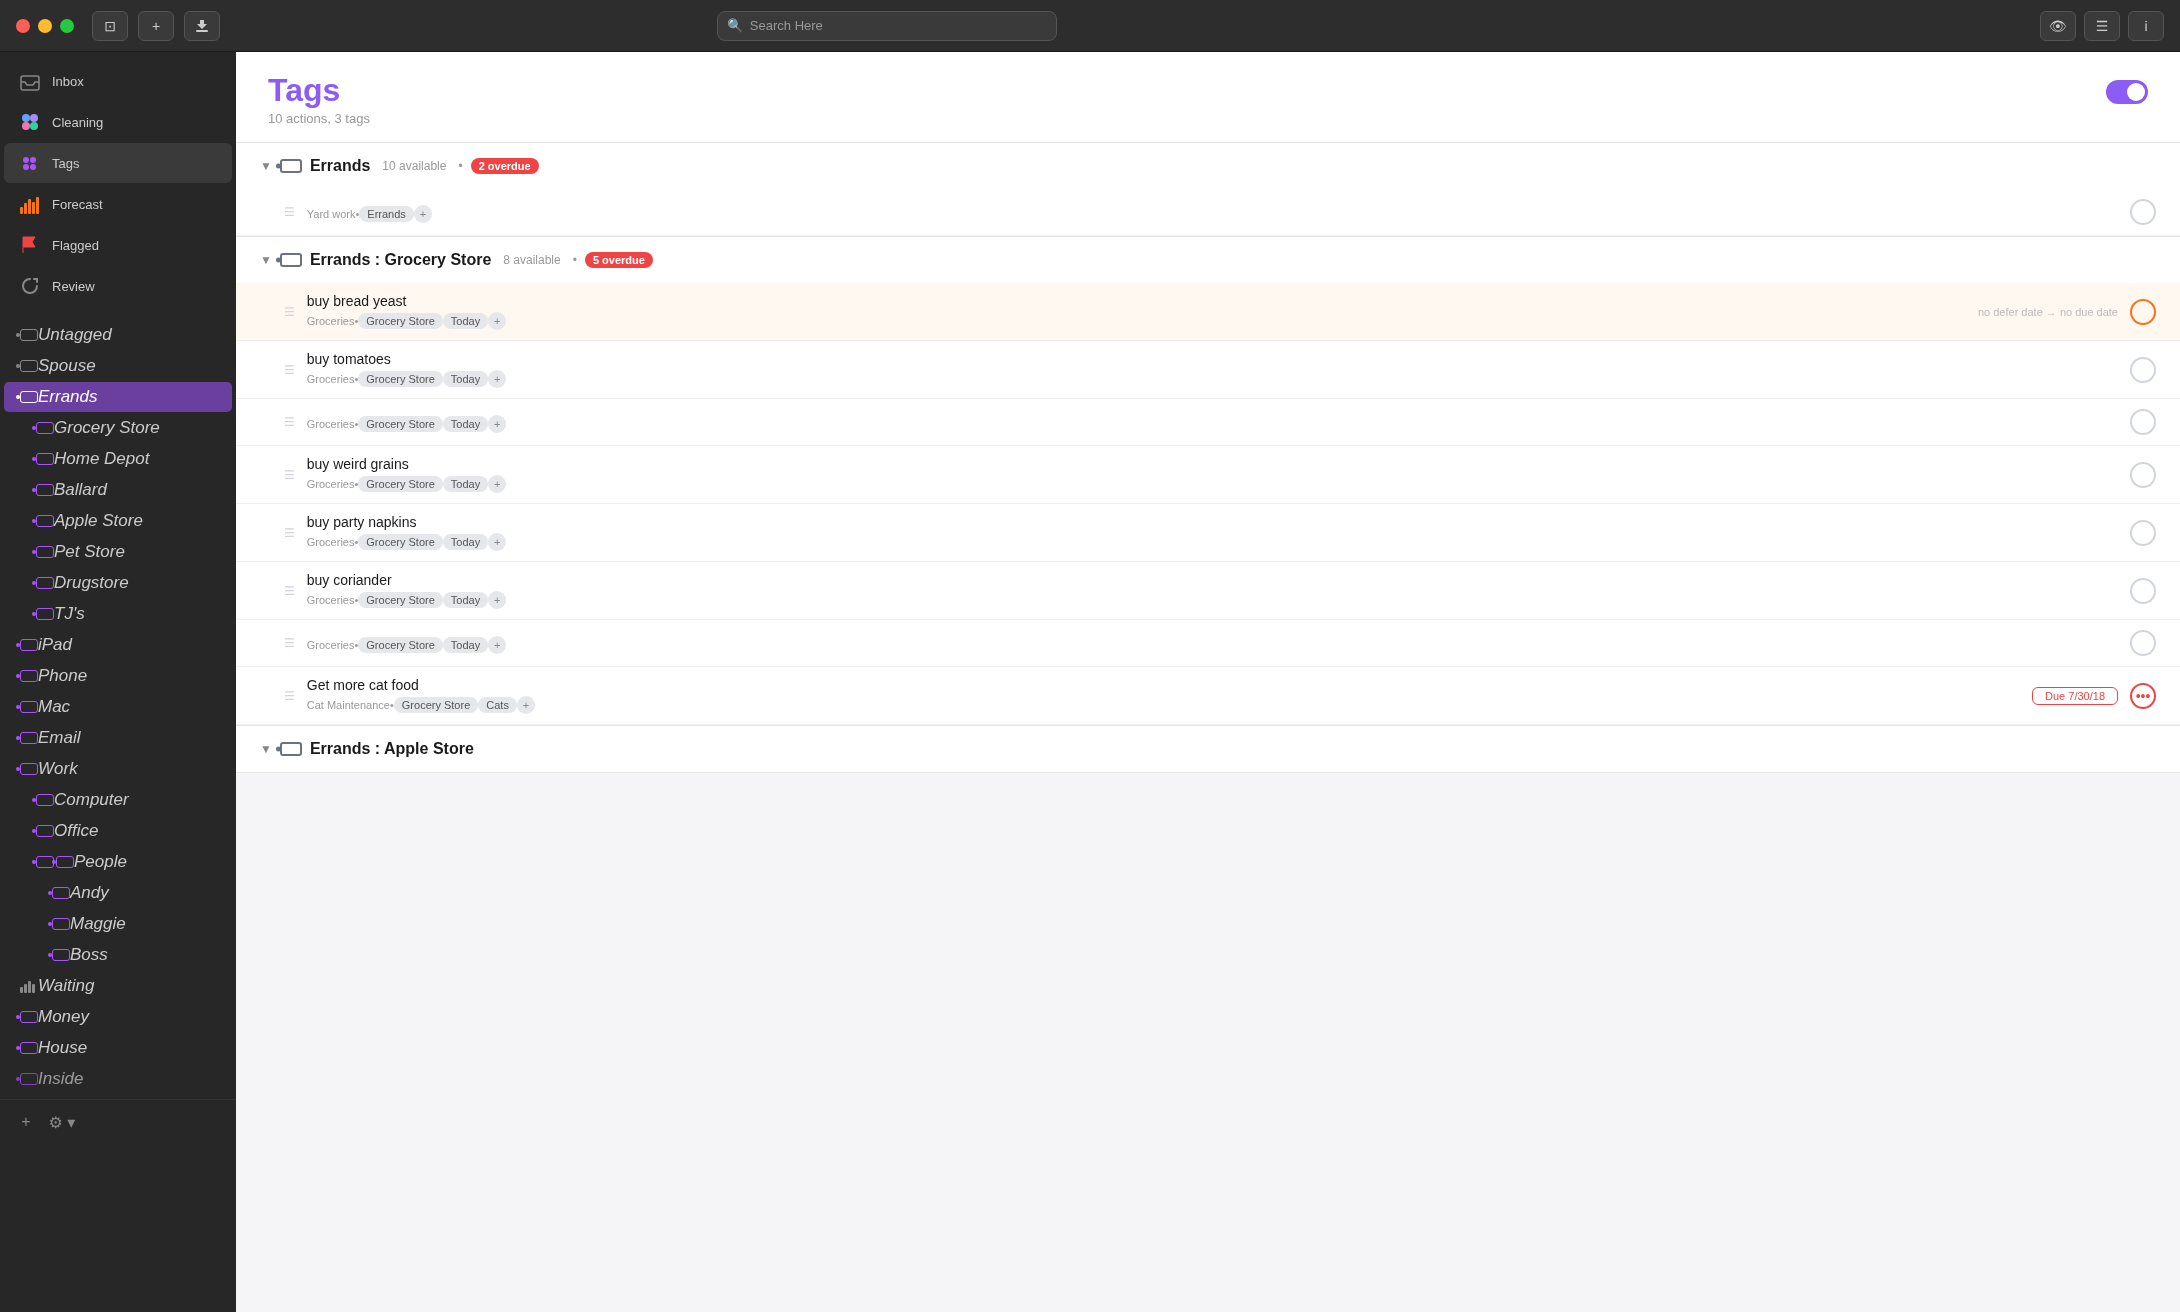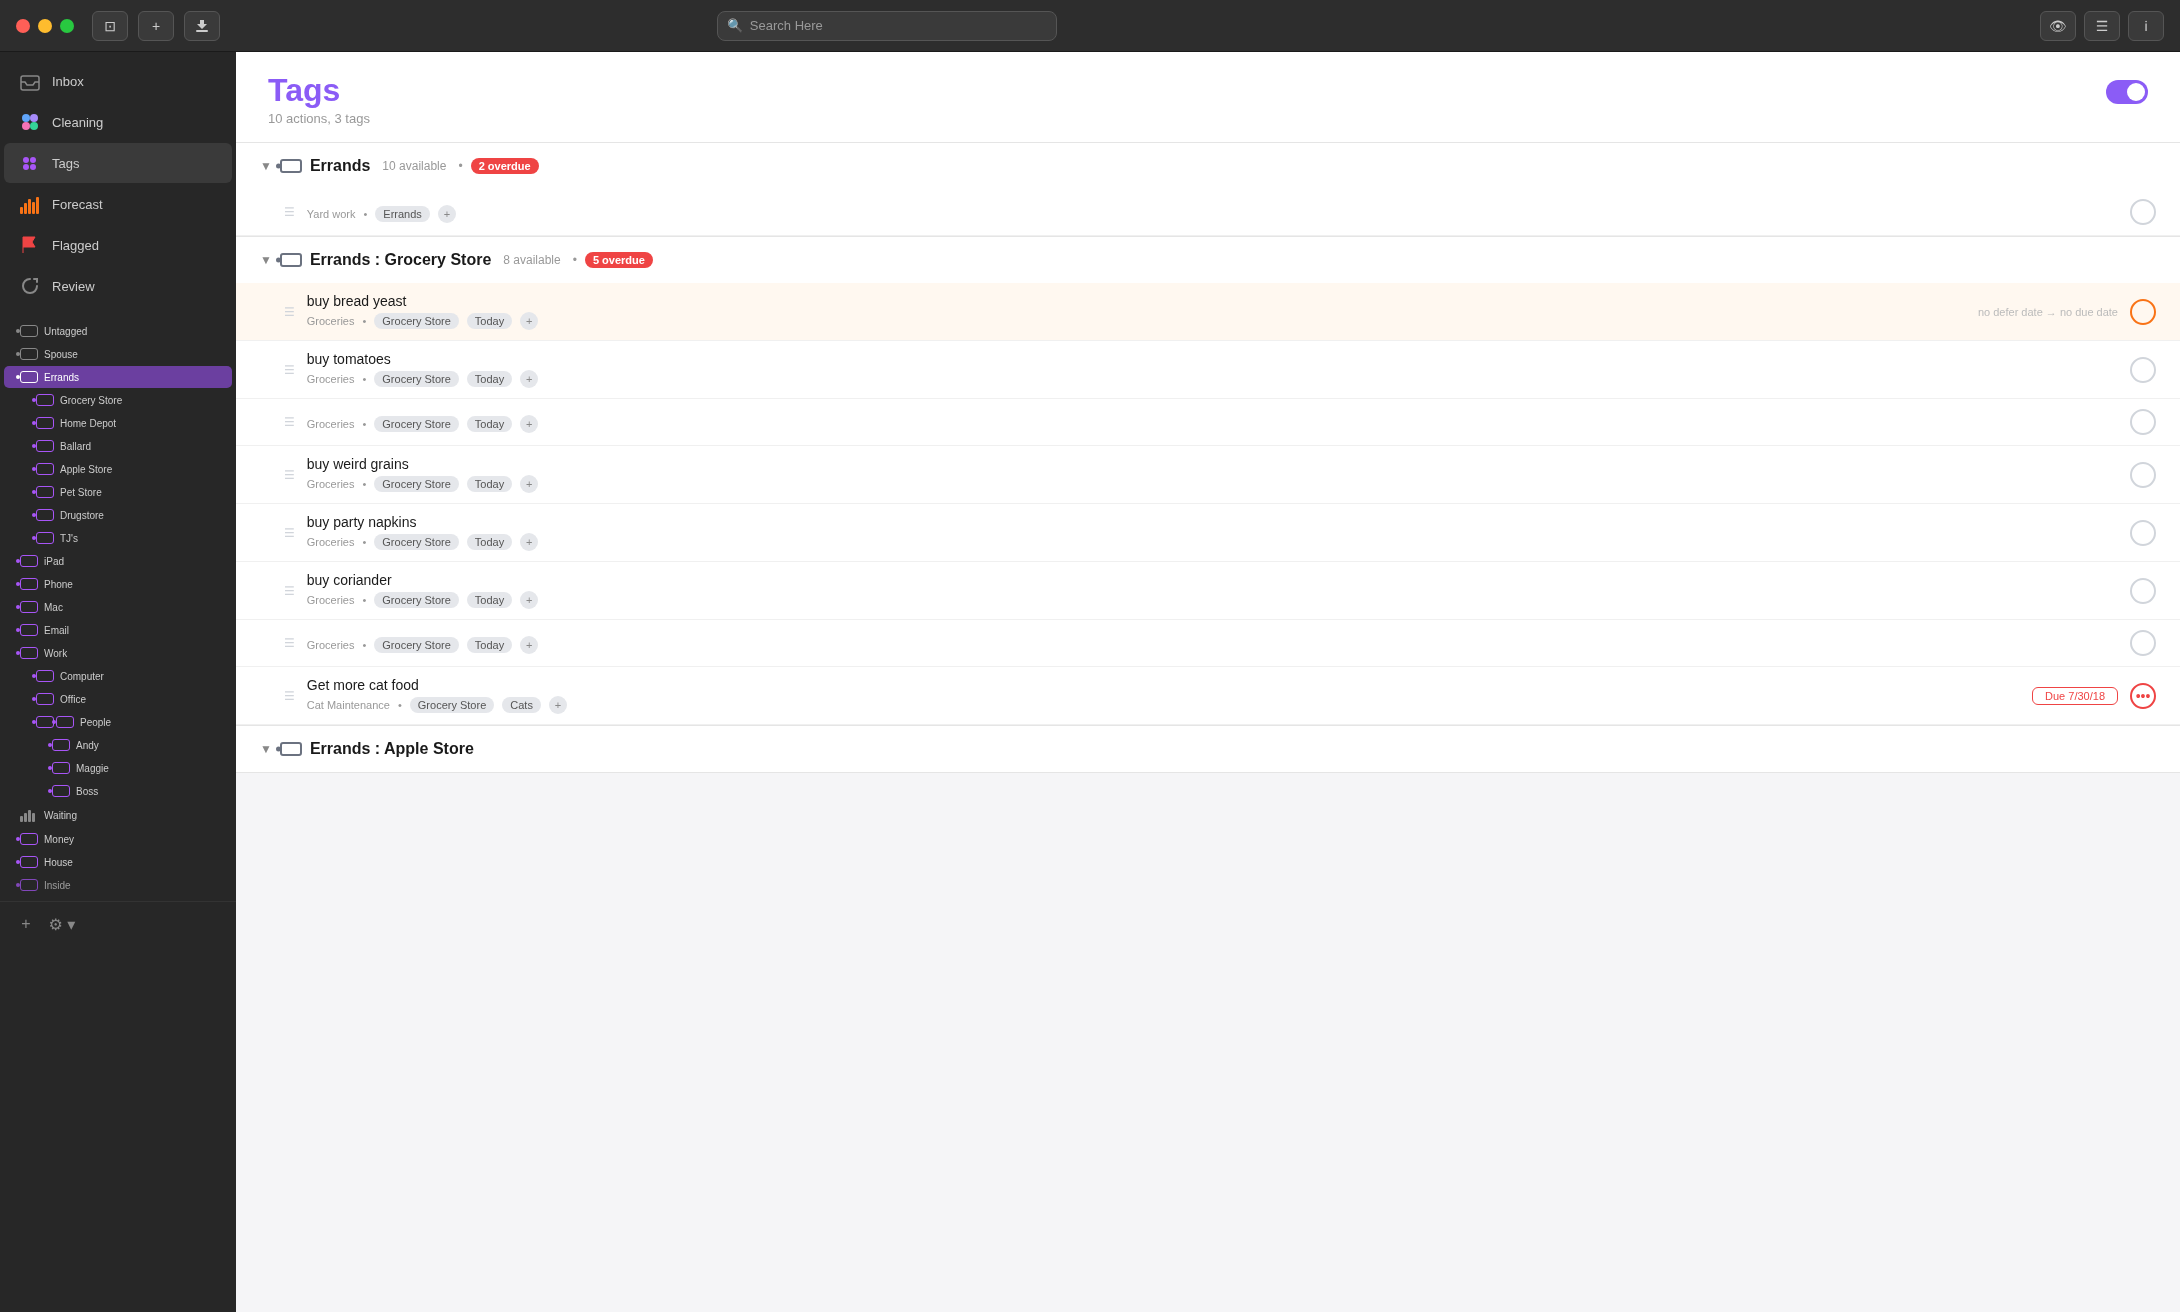--- a/index.html
+++ b/index.html
@@ -69,27 +69,28 @@
     .nav-item .nav-icon {
       width: 28px; height: 28px;
       display: flex; align-items: center; justify-content: center;
       flex-shrink: 0;
     }
     .nav-item .nav-label { flex: 1; }
 
     
     .sidebar-list { padding: 4px 0; }
     .sidebar-item {
-      display: flex; align-items: center; gap: 6px;
+      display: flex; align-items: center; 
       padding: 5px 12px 5px 16px;
       cursor: pointer;
       color: #ccc;
-      font-size: 10px;
+      font-size: 17px;
       margin: 1px 4px;
       border-radius: 5px;
+      font-style: italic;
     }
     .sidebar-item.active { background: #6b3fa0; color: white; }
     .sidebar-item .tag-icon {
       width: 18px; height: 12px;
       border: 1.5px solid #888;
       border-radius: 3px;
       display: flex; align-items: center;
       position: relative;
       flex-shrink: 0;
     }
@@ -222,21 +223,21 @@
     .task-item {
       display: flex; align-items: center;
       padding: 10px 24px 10px 48px;
       border-bottom: 1px solid #f0f0f0;
       gap: 12px;
       position: relative;
     }
     .task-item.highlighted { background: #fff8f0; }
     .task-title { font-size: 14px; color: #1a1a1a; font-weight: 500; }
     .task-meta {
-      display: flex; align-items: center; gap: 8px;
+      display: flex; align-items: center; gap: 0;
       font-size: 11px; color: #999;
       margin-top: 3px; flex-wrap: wrap;
     }
     .task-tag-pill {
       background: #e5e7eb;
       color: #555;
       padding: 2px 8px;
       border-radius: 10px;
       font-size: 11px;
     }

